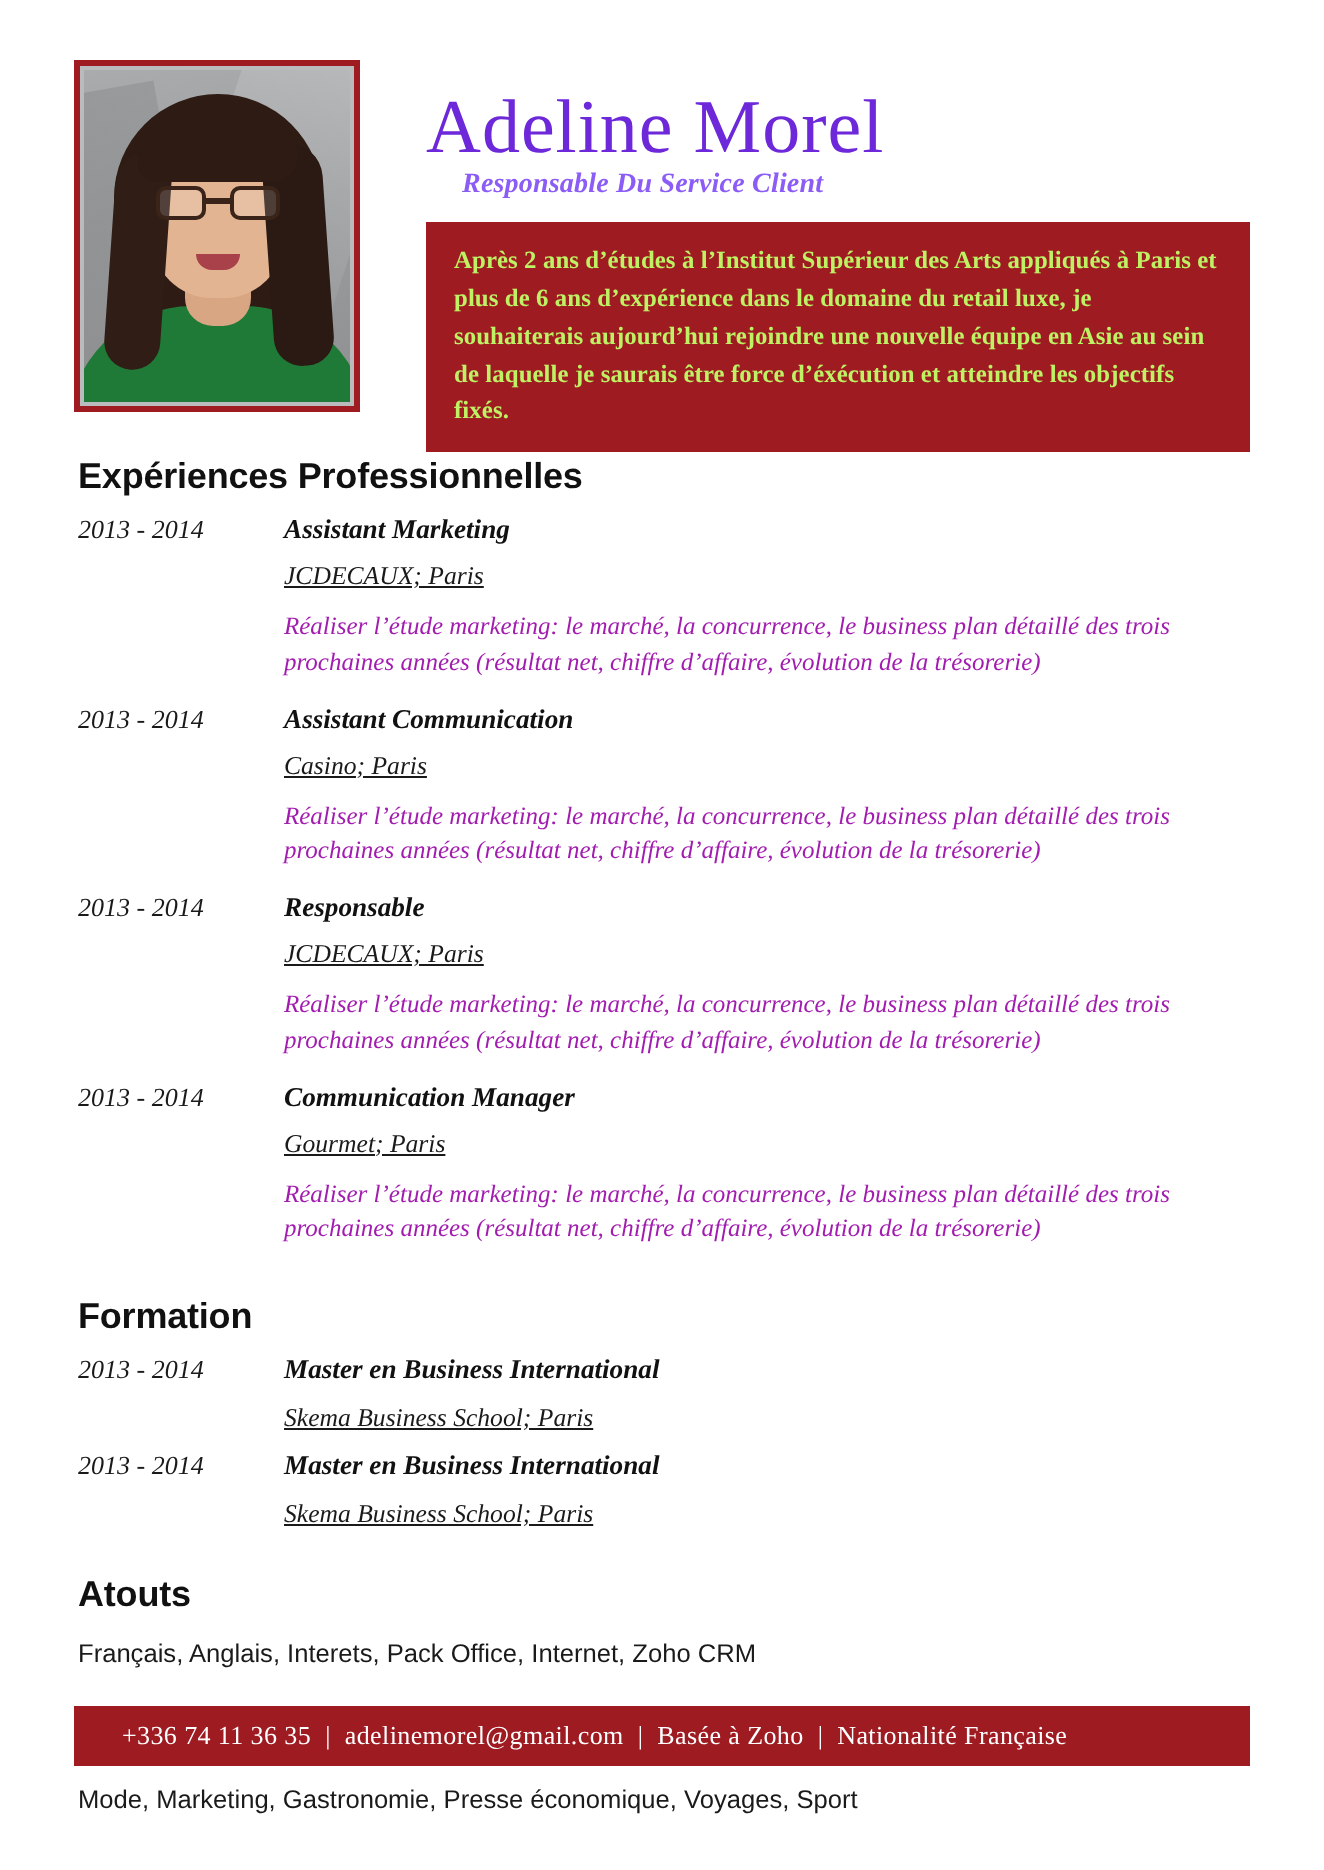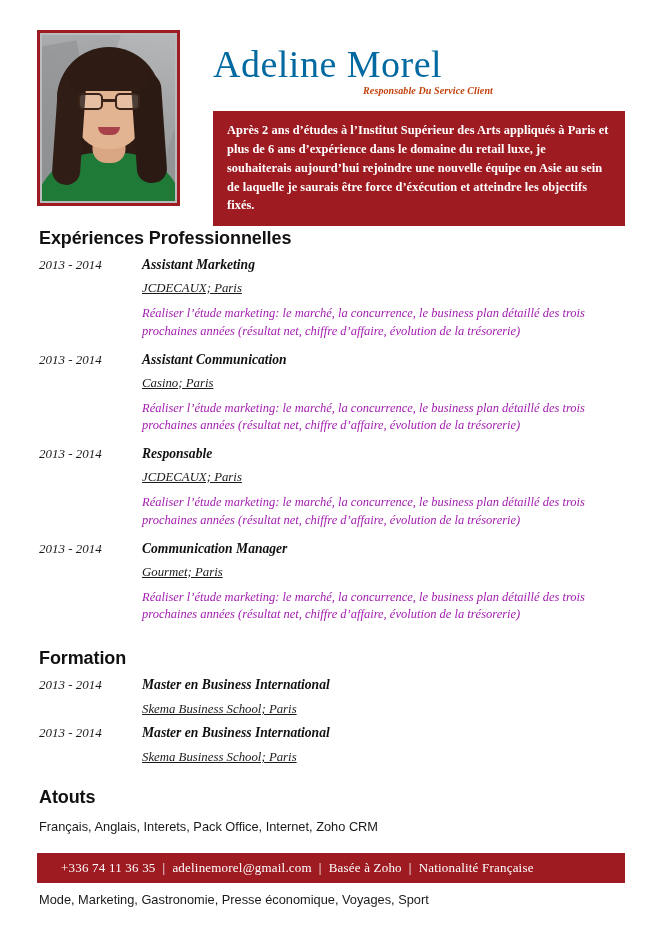--- a/index.html
+++ b/index.html
@@ -193,44 +193,43 @@
     position: absolute;
     left: 176px;
     top: 14px;
     width: 412px;
   }
   .cv-name {
     font-family: "Liberation Serif", serif;
     font-size: 38px;
     font-weight: 400;
     letter-spacing: 0.5px;
-    color: #0369a1;
+    color: #6d28d9;
     line-height: 1.06;
     white-space: nowrap;
   }
   .cv-subtitle {
     font-family: "Liberation Serif", serif;
-    font-size: 10px;
+    font-size: 14px;
     font-weight: 700;
     font-style: italic;
-    color: #c2410c;
+    color: #8b5cf6;
     margin-top: 1px;
     margin-left: 18px;
     letter-spacing: 0.1px;
-    text-align: center;
   }
 
   .summary-box {
     position: absolute;
     left: 176px;
     top: 81px;
     width: 412px;
     box-sizing: border-box;
     background: #9e1b22;
-    color: #ffffff;
+    color: #bef264;
     padding: 10px 14px 11px 14px;
     font-family: "Liberation Serif", serif;
     font-size: 12.4px;
     font-weight: 700;
     line-height: 1.52;
     letter-spacing: 0.05px;
   }
 
   
   .body-area {

